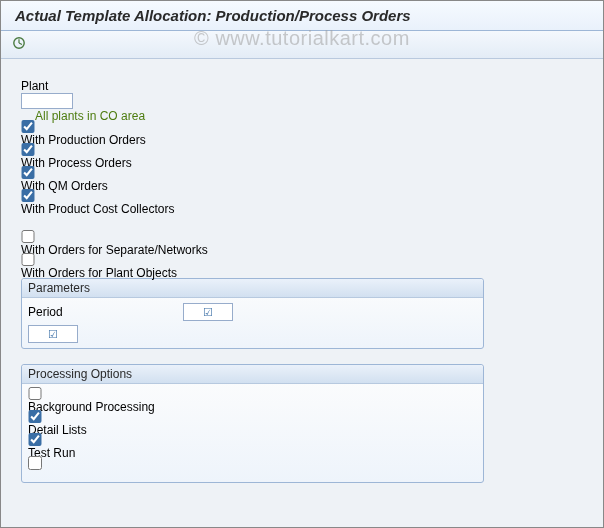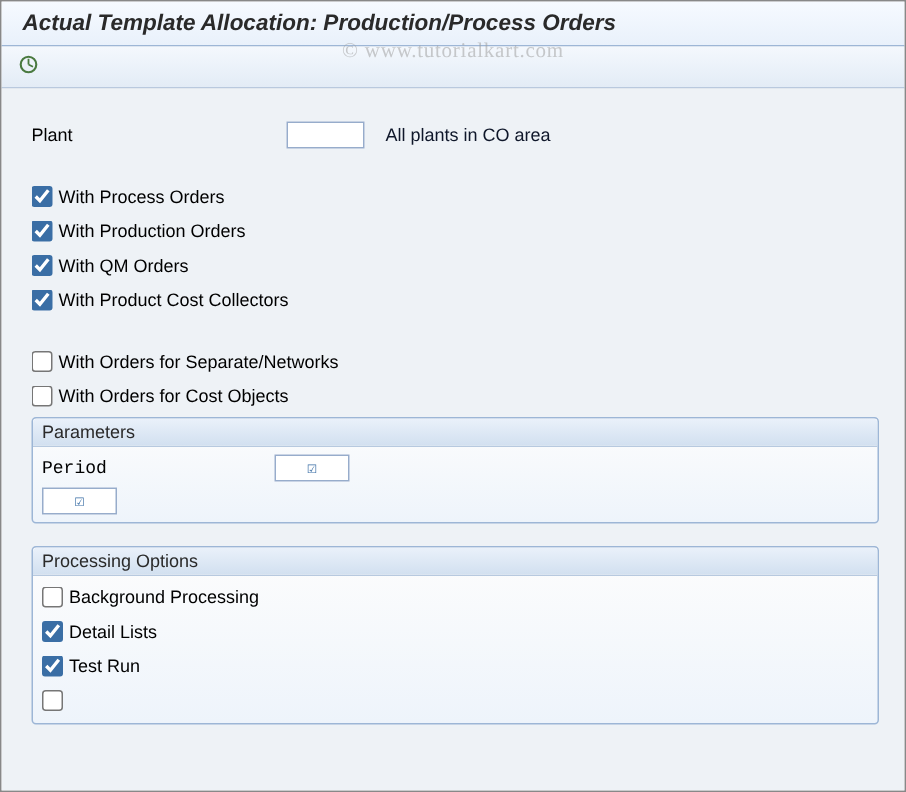--- a/index.html
+++ b/index.html
@@ -42,23 +42,24 @@
       justify-content: center;
       cursor: pointer;
     }
     .content {
       padding: 20px 12px 10px 20px;
       background: #eef2f6;
       height: calc(100% - 58px);
     }
     .row {
       display: flex;
-      align-items: center;
+      align-items: flex-start;
       height: 22px;
       margin-bottom: 1px;
+      flex-direction: column;
     }
     .label-col { width: 170px; }
     .cb {
       width: 14px;
       height: 14px;
       margin-right: 4px;
       cursor: pointer;
       accent-color: #3a6ea5;
     }
     .cb-label { cursor: default; }
@@ -69,64 +70,63 @@
       background: #fff;
       padding: 0 3px;
       font-size: 12px;
     }
     .gap { height: 18px; }
     .group {
       border: 1px solid #9db6d6;
       border-radius: 3px;
       background: linear-gradient(#fdfdfd, #eef4fb);
       margin-top: 3px;
-      width: 565px;
+      width: 463px;
     }
     .group-header {
       background: linear-gradient(#eaf1fa, #d2e0f0);
       border-bottom: 1px solid #b7c9df;
       border-radius: 3px 3px 0 0;
       padding: 2px 6px;
       font-size: 12px;
       color: #2a2a2a;
     }
     .group-body {
       padding: 3px 6px 3px 6px;
     }
     .param-row {
       display: flex;
       align-items: center;
       height: 22px;
-      font-family: Liberation Mono, monospace;
     }
     .param-label { width: 155px; }
     .required-input-wrap {
       width: 50px;
       height: 18px;
       border: 1px solid #97accb;
       background: #fff;
       display: flex;
       align-items: center;
       justify-content: center;
     }
     .required-mark { color: #3a6ea5; font-size: 11px; }
     .hint {
       margin-left: 14px;
-      color: #0f172a;
+      color: #4d7c0f;
     }
     .watermark {
       position: absolute;
       top: 26px;
       left: 0;
       right: 0;
       text-align: center;
-      font-size: 14px;
+      font-size: 20px;
       color: rgba(160,160,160,0.55);
       pointer-events: none;
-      font-family: Liberation Serif, serif;
+      font-family: Liberation Sans, sans-serif;
       letter-spacing: 0.5px;
     }
   </style>
 </head>
 <body>
 
 <div class="title-bar">
   <h1>Actual Template Allocation: Production/Process Orders</h1>
 </div>
 
@@ -149,44 +149,44 @@
   <div class="row">
     <span class="label-col">Plant</span>
     <input type="text" class="text-input" value="" style="">
     <span class="hint">All plants in CO area</span>
   </div>
 
   <div class="gap"></div>
 
   <div class="row">
     <input type="checkbox" class="cb" checked="" style="">
+    <span class="cb-label">With Production Orders</span>
+  </div>
+  <div class="row">
+    <input type="checkbox" class="cb" checked="" style="">
     <span class="cb-label">With Process Orders</span>
-  </div>
-  <div class="row">
-    <input type="checkbox" class="cb" checked="" style="">
-    <span class="cb-label">With Production Orders</span>
   </div>
   <div class="row">
     <input type="checkbox" class="cb" checked="" style="">
     <span class="cb-label">With QM Orders</span>
   </div>
   <div class="row">
     <input type="checkbox" class="cb" checked="" style="">
     <span class="cb-label">With Product Cost Collectors</span>
   </div>
 
   <div class="gap"></div>
 
   <div class="row">
     <input type="checkbox" class="cb" style="">
     <span class="cb-label">With Orders for Separate/Networks</span>
   </div>
   <div class="row">
     <input type="checkbox" class="cb" style="">
-    <span class="cb-label">With Orders for Cost Objects</span>
+    <span class="cb-label">With Orders for Plant Objects</span>
   </div>
 
   <div class="group">
     <div class="group-header">Parameters</div>
     <div class="group-body">
       <div class="param-row">
         <span class="param-label">Period</span>
         <div class="required-input-wrap">
           <span class="required-mark">☑</span>
         </div>

